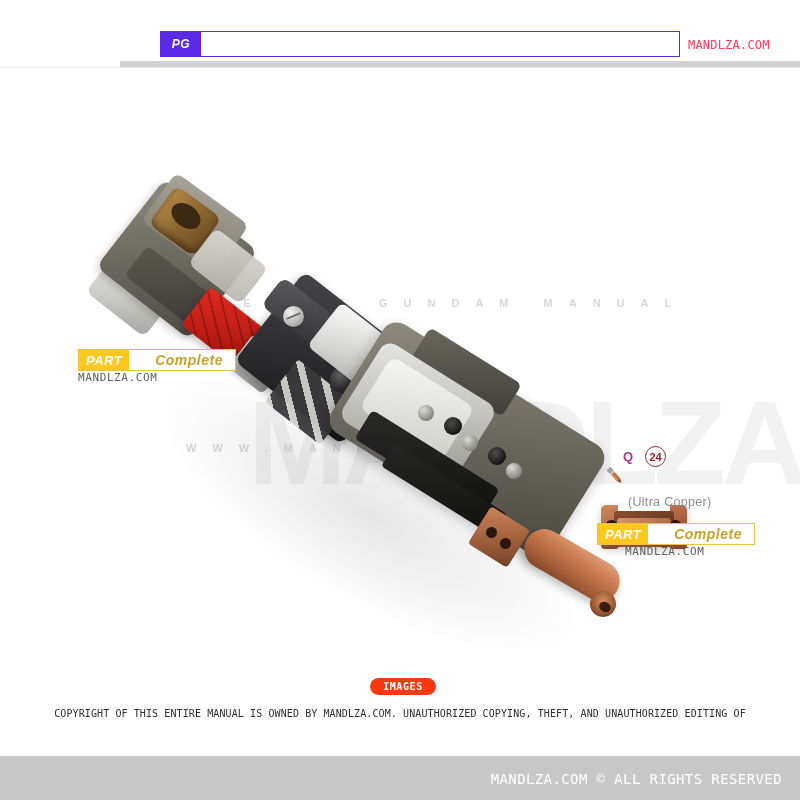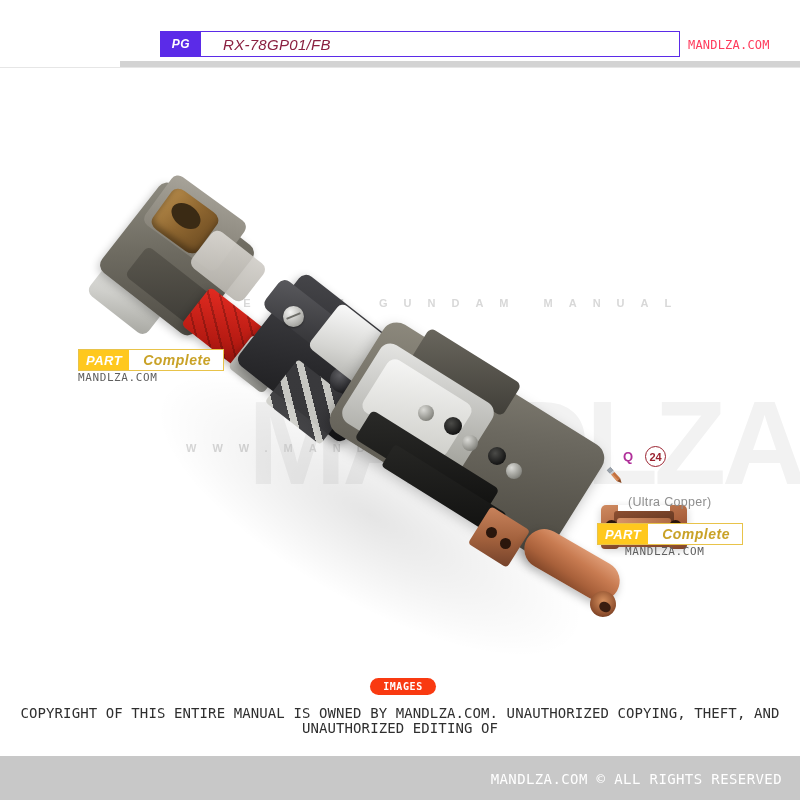--- a/index.html
+++ b/index.html
@@ -227,21 +227,21 @@
   .sticker{
     position:absolute;display:flex;align-items:stretch;height:20px;
     border:1px solid #e8c34a;background:#ffffff;
   }
   .sticker .s-part{
     background:#ffc81e;color:#ffffff;font-weight:bold;font-style:italic;
     font-size:13px;padding:0 7px;display:flex;align-items:center;letter-spacing:.5px;
   }
   .sticker .s-complete{
     color:#c9a227;font-weight:bold;font-style:italic;font-size:14px;
-    padding:0 12px 0 14px;display:flex;align-items:center;letter-spacing:.5px;
+    padding:0 12px 0 26px;display:flex;align-items:center;letter-spacing:.5px;
   }
   .sticker-sub{
     position:absolute;color:#5f5f5f;font-size:11px;letter-spacing:.6px;
     font-family:"DejaVu Sans Mono", monospace;
   }
 
   
   .paint-q{
     position:absolute;left:623px;top:374px;color:#b0309a;
     font-weight:bold;font-size:13px;font-family:"Liberation Sans", sans-serif;
@@ -260,21 +260,21 @@
   
   .caution-chip{
     position:absolute;left:370px;top:678px;width:66px;height:17px;
     background:#f93a11;border-radius:9px;color:#fff;font-size:10px;
     font-weight:bold;letter-spacing:.6px;
     display:flex;align-items:center;justify-content:center;
     font-family:"DejaVu Sans Mono", monospace;
   }
   .copyright{
     position:absolute;left:0;top:706px;width:800px;text-align:center;
-    color:#2f2f2f;font-size:14px;line-height:15px;letter-spacing:.1px;
+    color:#2f2f2f;font-size:10px;line-height:15px;letter-spacing:.1px;
     font-family:"DejaVu Sans Mono", monospace;
   }
   .footer{
     position:absolute;left:0;top:756px;width:800px;height:44px;
     background:#c8c8c8;
   }
   .page-no{
     position:absolute;left:27px;top:728px;color:#ffffff;font-size:25px;
     letter-spacing:1px;font-family:"Liberation Sans", sans-serif;
   }
@@ -290,21 +290,20 @@
 
 
   <div class="qty-badge">
     <span>X2</span>
   </div>
 
   <div class="title-bar">
     <div class="pg-chip">
       <span>PG</span>
     </div>
-    <div class="model-code">RX-78GP01/FB</div>
   </div>
 
   <div class="brand-top">MANDLZA.COM</div>
   <div class="header-rule"></div>
   <div class="header-rule-thin"></div>
 
   <div class="stage">
 
     <div class="wm-big">MANDLZA</div>
     <div class="wm-line wm-top">PREMIUM GUNDAM MANUAL</div>

